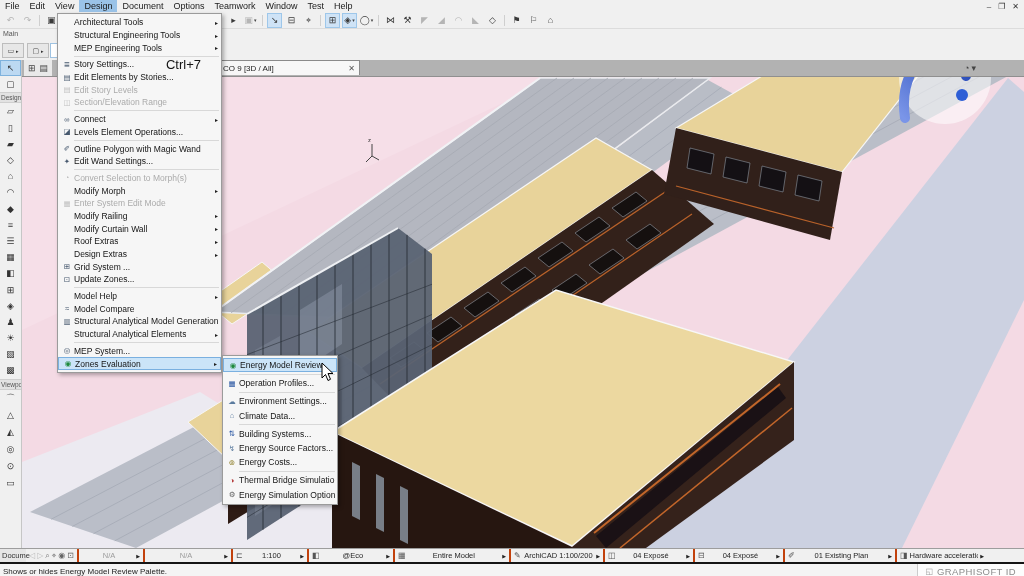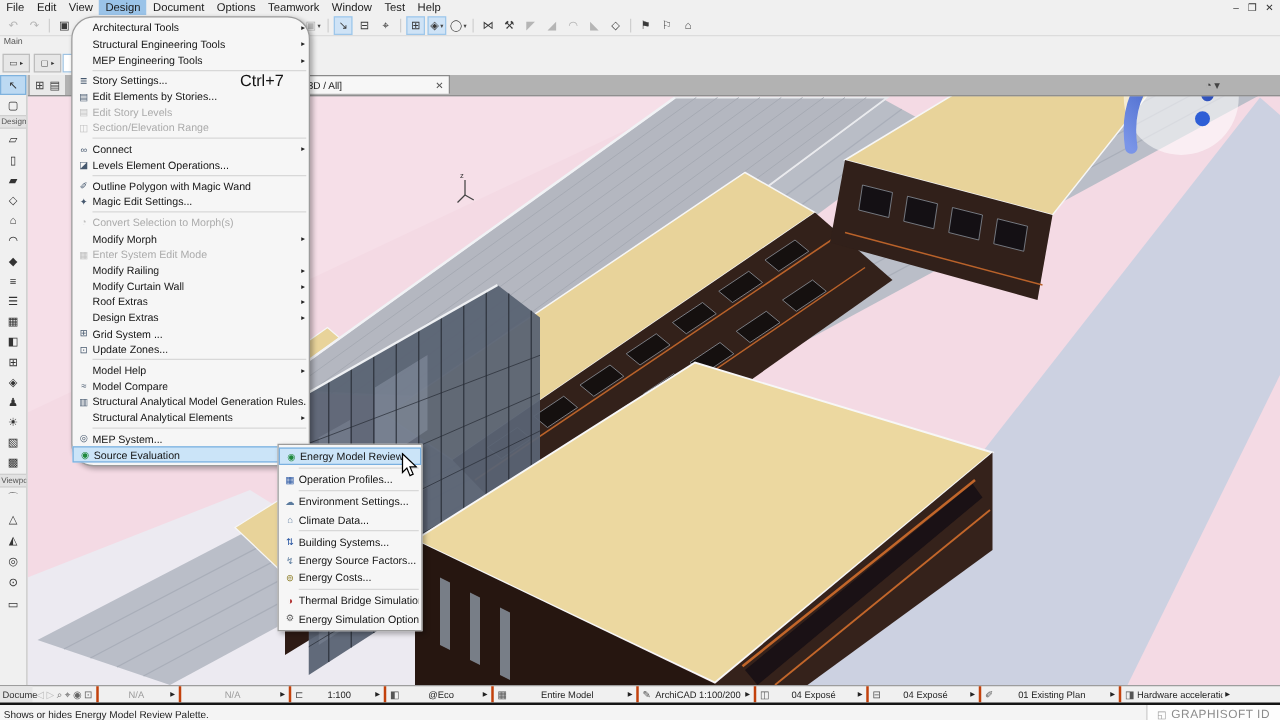--- a/index.html
+++ b/index.html
@@ -51,21 +51,21 @@
   .tool-cell.sel{background:#bcd9f2;border:1px solid #7fb2dd;box-sizing:border-box;}
   .tb-section{font-size:6.5px;color:#555;height:9px;line-height:9px;background:#e2e2e2;
               border-top:1px solid #cfcfcf;border-bottom:1px solid #cfcfcf;
               white-space:nowrap;overflow:hidden;padding-left:1px;}
   
   #viewport{position:absolute;left:22px;top:76px;width:1002px;height:472px;z-index:1;
             border-bottom:1px solid #2a2a2a;box-sizing:content-box;}
   
   .menu{background:#f6f6f6;border:1px solid #9b9b9b;box-shadow:2px 2px 4px rgba(0,0,0,.3);
         padding:2px 0;box-sizing:border-box;}
-  #design-menu{position:absolute;left:57px;top:13px;width:191px;z-index:50;border-radius:18px;}
+  #design-menu{position:absolute;left:57px;top:13px;width:165px;z-index:50;}
   #energy-submenu{position:absolute;left:222px;top:355px;width:116px;z-index:51;}
   .m-row{display:flex;align-items:center;height:12.7px;padding:0 2px;position:relative;
          box-sizing:border-box;}
   #energy-submenu .m-row{height:14.2px;}
   .m-ic{width:14px;flex:0 0 14px;font-size:7.5px;text-align:center;color:#46586e;}
   .m-lb{font-size:8.5px;color:#141414;white-space:nowrap;overflow:hidden;}
   .m-sc{margin-left:auto;padding-right:18px;font-size:13px;color:#141414;}
   .m-ar{position:absolute;right:3px;font-size:6px;color:#222;}
   .m-row.dis .m-lb,.m-row.dis .m-sc{color:#ababab;}
   .m-row.dis .m-ic{color:#c0c0c0;}
@@ -384,21 +384,21 @@
       <span class="m-ic ">◪</span>
       <span class="m-lb">Levels Element Operations...</span>
     </div>
     <div class="m-sep"></div>
     <div class="m-row">
       <span class="m-ic ">✐</span>
       <span class="m-lb">Outline Polygon with Magic Wand</span>
     </div>
     <div class="m-row">
       <span class="m-ic ">✦</span>
-      <span class="m-lb">Magic Edit Settings...</span>
+      <span class="m-lb">Edit Wand Settings...</span>
     </div>
     <div class="m-sep"></div>
     <div class="m-row dis">
       <span class="m-ic ">◔</span>
       <span class="m-lb">Convert Selection to Morph(s)</span>
     </div>
     <div class="m-row">
       <span class="m-ic "></span>
       <span class="m-lb">Modify Morph</span>
       <span class="m-ar">▸</span>
@@ -454,21 +454,21 @@
       <span class="m-lb">Structural Analytical Elements</span>
       <span class="m-ar">▸</span>
     </div>
     <div class="m-sep"></div>
     <div class="m-row">
       <span class="m-ic ">◎</span>
       <span class="m-lb">MEP System...</span>
     </div>
     <div class="m-row sel">
       <span class="m-ic ic-green">◉</span>
-      <span class="m-lb">Source Evaluation</span>
+      <span class="m-lb">Zones Evaluation</span>
       <span class="m-ar">▸</span>
     </div>
   </div>
 <div id="energy-submenu" class="menu">
     <div class="m-row sel">
       <span class="m-ic ic-green">◉</span>
       <span class="m-lb">Energy Model Review</span>
     </div>
     <div class="m-sep"></div>
     <div class="m-row">

